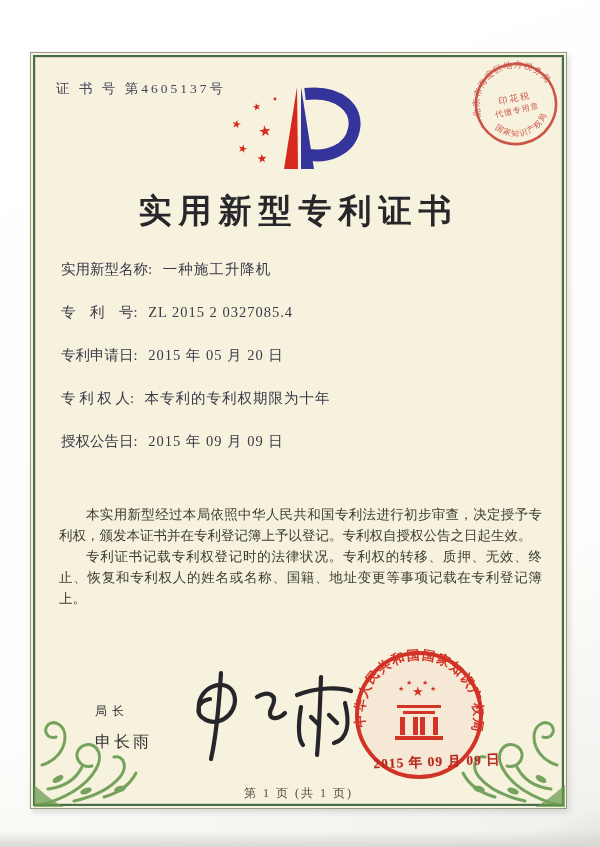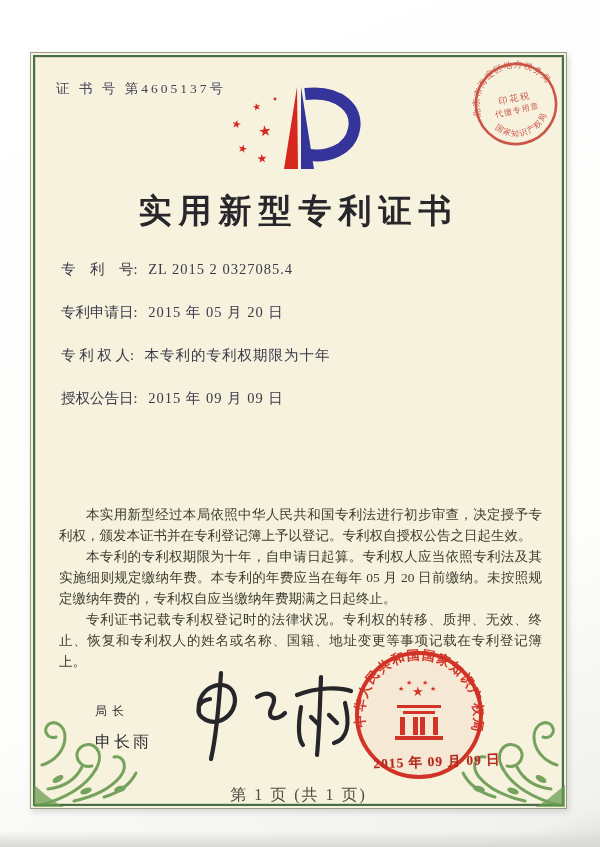--- a/index.html
+++ b/index.html
@@ -57,21 +57,21 @@
     position:absolute; left:326px; top:700px; width:160px; text-align:center;
     font-size:13.5px; color:#b52a1d; letter-spacing:1px; font-weight:bold;
     transform:rotate(-2deg); z-index:5; text-shadow:0 0 1px rgba(181,42,29,.4);
   }
   .stamp { position:absolute; left:440px; top:6px; width:90px; height:90px; transform:rotate(-12deg); opacity:.85; }
   .ornament { position:absolute; width:116px; height:114px; opacity:.9; }
   .ornament.left  { left:3px;  top:640px; }
   .ornament.right { left:418px; top:640px; transform:scaleX(-1); }
   .footer {
     position:absolute; left:0; top:732px; width:100%; text-align:center;
-    font-size:16px; color:#4c4c40; letter-spacing:2px;
+    font-size:12px; color:#4c4c40; letter-spacing:2px;
   }
 </style>
 </head>
 <body>
 
 <div class="photo">
   <div class="cert">
     <div class="cert-frame"></div>
 
     <div class="cert-no">证 书 号 第4605137号</div>
@@ -87,40 +87,43 @@
       </g>
       <polygon points="74,2 61,84 75,84" fill="#d6281f"></polygon>
       <polygon points="78,2 78,84 91,84" fill="#34349b"></polygon>
       <path d="M82,9 C118,5 135,25 131,44 C127,65 104,74 82,69" fill="none" stroke="#34349b" stroke-width="12"></path>
     </svg>
 
     <div class="title">实用新型专利证书</div>
 
     <div class="fields">
       <div class="field-row">
+        <span class="field-label">实用新型名称:</span>
+        <span class="field-value">一种施工升降机</span>
+      </div>
+      <div class="field-row">
         <span class="field-label">专　利　号:</span>
         <span class="field-value">ZL 2015 2 0327085.4</span>
       </div>
       <div class="field-row">
         <span class="field-label">专利申请日:</span>
         <span class="field-value">2015 年 05 月 20 日</span>
       </div>
       <div class="field-row">
         <span class="field-label">专 利 权 人:</span>
         <span class="field-value">本专利的专利权期限为十年</span>
       </div>
       <div class="field-row">
         <span class="field-label">授权公告日:</span>
         <span class="field-value">2015 年 09 月 09 日</span>
       </div>
     </div>
 
     <div class="body-text">
       <p>本实用新型经过本局依照中华人民共和国专利法进行初步审查，决定授予专利权，颁发本证书并在专利登记簿上予以登记。专利权自授权公告之日起生效。</p>
-      <p>本专利的专利权期限为十年，自申请日起算。专利权人应当依照专利法及其实施细则规定缴纳年费。本专利的年费应当在每年 05 月 20 日前缴纳。未按照规定缴纳年费的，专利权自应当缴纳年费期满之日起终止。</p>
       <p>专利证书记载专利权登记时的法律状况。专利权的转移、质押、无效、终止、恢复和专利权人的姓名或名称、国籍、地址变更等事项记载在专利登记簿上。</p>
     </div>
 
     <svg class="ornament left" viewBox="0 0 116 114">
       <g fill="none" stroke="#679a4e" stroke-width="3" stroke-linecap="round">
         <path d="M6,112 C30,106 52,94 62,76"></path>
         <path d="M62,76 C72,58 58,46 47,54 C38,61 45,76 58,73"></path>
         <path d="M8,72 C22,68 31,56 31,44 C31,33 22,27 15,31 C8,36 13,47 22,44"></path>
         <path d="M14,96 C30,94 42,86 48,74"></path>
         <path d="M40,108 C58,104 76,96 86,84 C94,74 90,62 80,64"></path>

